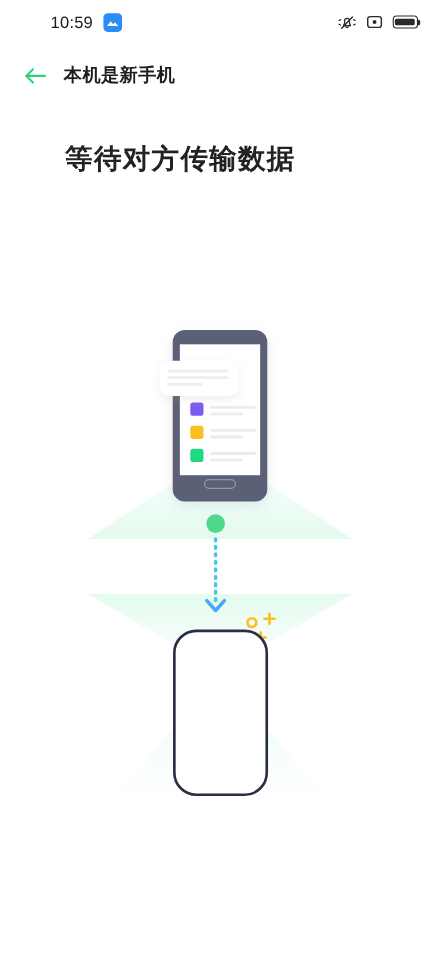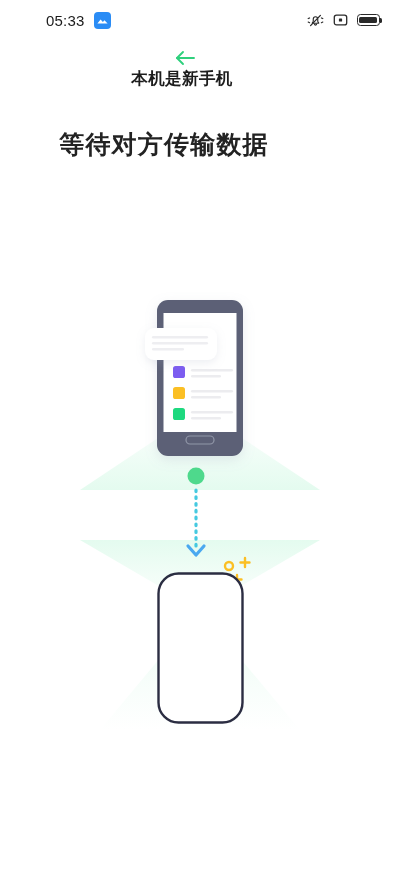--- a/index.html
+++ b/index.html
@@ -28,21 +28,21 @@
     width:23px; height:12px; border:1.6px solid #2a2a2a; border-radius:3.5px;
     position:relative; display:flex; align-items:center;
   }
   .sb-batt::after{
     content:""; position:absolute; right:-3.4px; top:3.2px;
     width:2px; height:5px; background:#2a2a2a; border-radius:0 1.5px 1.5px 0;
   }
   .sb-batt i { display:block; margin:1.3px; width:17.5px; height:6.6px; background:#2a2a2a; border-radius:1.5px; }
 
   
-  .header { position:absolute; top:48px; left:0; width:352px; height:42px; display:flex; align-items:center;flex-direction:column; }
+  .header { position:absolute; top:48px; left:0; width:352px; height:42px; display:flex; align-items:center; }
   .back-btn { margin-left:18px; width:28px; height:28px; display:flex; align-items:center; justify-content:center; cursor:pointer; }
   .header-title { margin-left:12px; font-size:16.5px; font-weight:700; color:#1d1d1d; letter-spacing:.4px; }
 
   
   .page-title {
     position:absolute; top:128px; left:0; width:328px; text-align:center;
     font-size:25px; font-weight:700; color:#222; letter-spacing:1.2px;
   }
 
   
@@ -57,21 +57,21 @@
     letter-spacing:1px; cursor:pointer;
   }
 </style>
 </head>
 <body>
 
 <div class="screen">
 
   <div class="statusbar">
     <div class="sb-left">
-      <span class="sb-time">05:33</span>
+      <span class="sb-time">10:59</span>
       <span class="sb-appicon">
         <svg width="13" height="13" viewBox="0 0 13 13">
           <path d="M1.4 9.6 L4.6 5.4 L6.9 8.1 L8.4 6.3 L11.6 9.6 Z" fill="#ffffff"></path>
         </svg>
       </span>
     </div>
     <div class="sb-right">
       <span class="sb-ico">
         <svg width="17" height="15" viewBox="0 0 17 15">
           <g fill="none" stroke="#2a2a2a" stroke-width="1.15" stroke-linecap="round">

